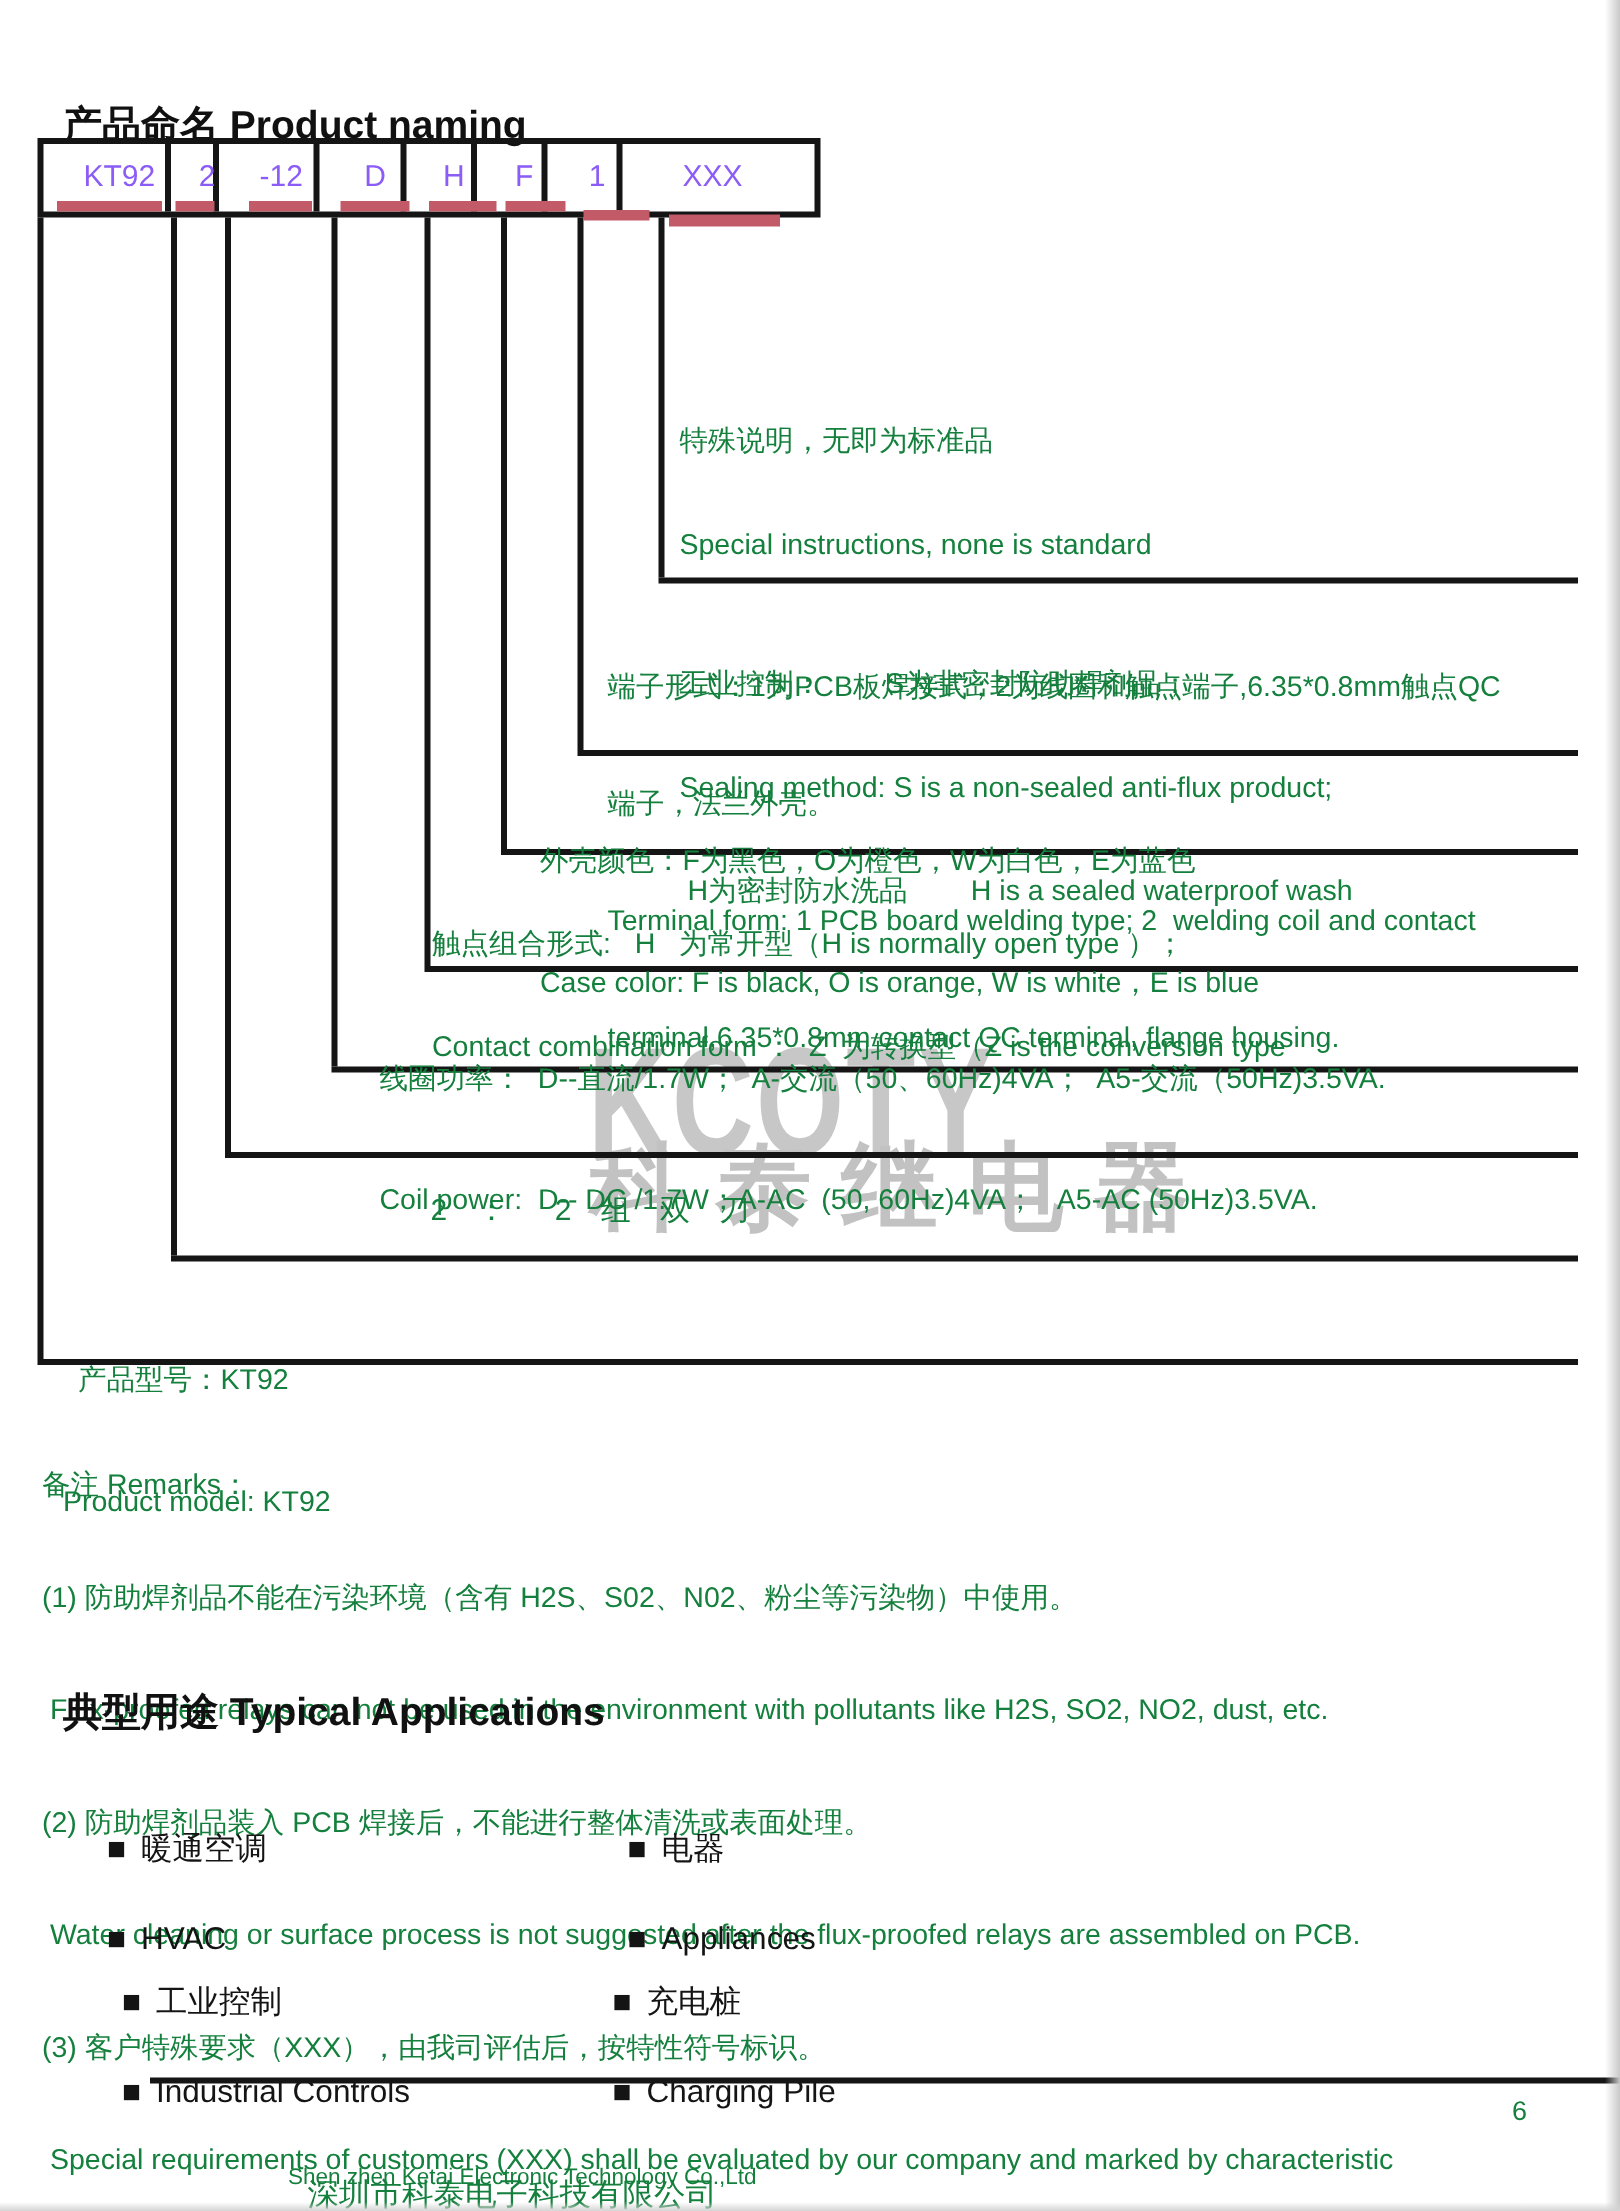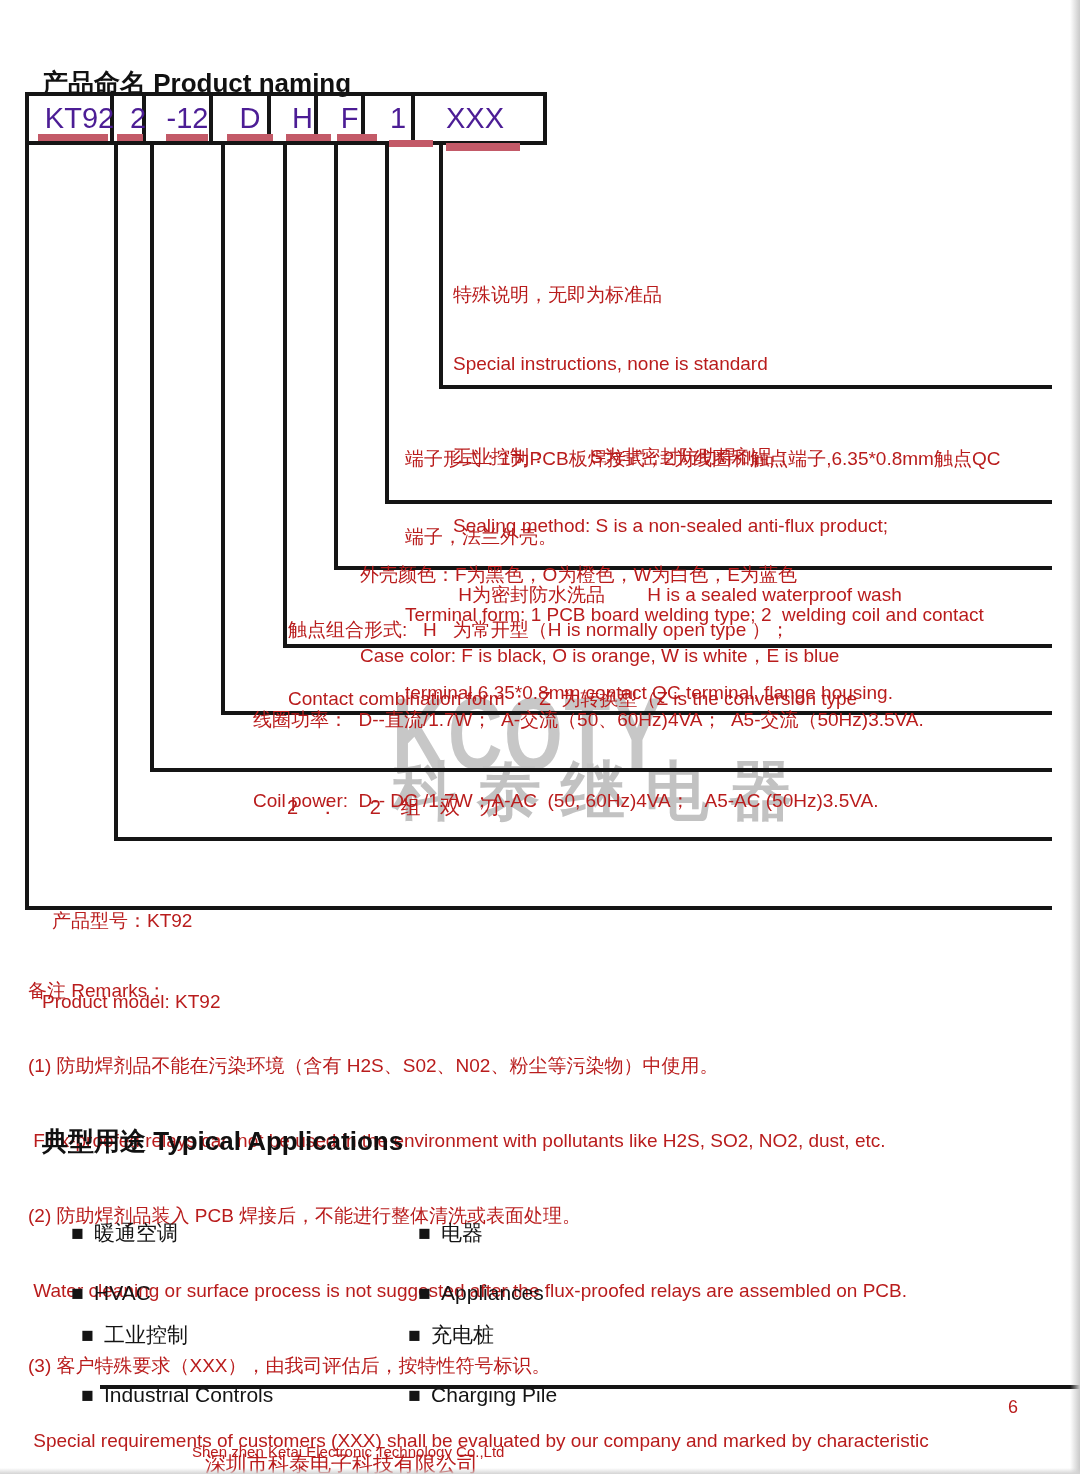--- a/index.html
+++ b/index.html
@@ -2,30 +2,30 @@
 <html><head>
 <meta charset="utf-8">
 <style>
   html,body{margin:0;padding:0;background:#ffffff;}
   .page{
     position:relative;width:1080px;height:1474px;background:#ffffff;
     font-family:"Liberation Sans","DejaVu Sans",sans-serif;color:#151515;
     overflow:hidden;
   }
   .abs{position:absolute;}
-  .t{position:absolute;white-space:pre;line-height:23px;font-size:19px;color:#b91c1c;z-index:2;}
+  .t{position:absolute;white-space:pre;line-height:23px;font-size:19px;color:#15803d;z-index:2;}
   .title{position:absolute;font-size:26px;font-weight:bold;color:#111;z-index:2;white-space:pre;}
   
   .code-table{
     position:absolute;left:25px;top:92px;width:522px;height:53px;
     border:4px solid #151515;display:flex;box-sizing:border-box;z-index:2;background:transparent;
   }
   .code-cell{
     height:100%;display:flex;align-items:center;justify-content:center;
-    font-size:29px;color:#4c1d95;box-sizing:border-box;border-right:4px solid #151515;padding-left:20px;
+    font-size:20px;color:#8b5cf6;box-sizing:border-box;border-right:4px solid #151515;padding-left:20px;
   }
   .code-cell:last-child{border-right:none;}
   .redline{position:absolute;height:7px;z-index:3;}
   
   .vline{position:absolute;width:4px;background:#151515;z-index:1;}
   .hline{position:absolute;height:4px;background:#151515;z-index:1;}
   .block-line{display:block;}
   .wm{position:absolute;z-index:0;font-weight:bold;white-space:pre;}
   .wm1{transform:scaleX(0.74);transform-origin:left top;}
   .bullet-item{position:absolute;font-size:21px;line-height:30px;white-space:pre;z-index:2;color:#141414;}

